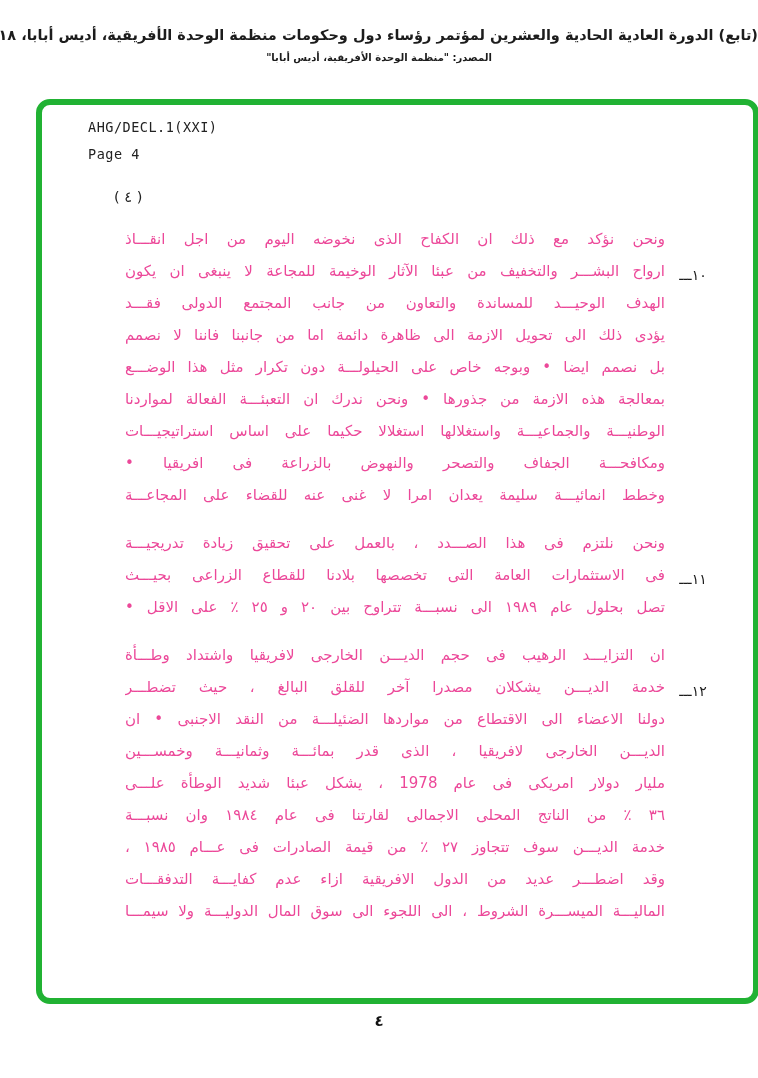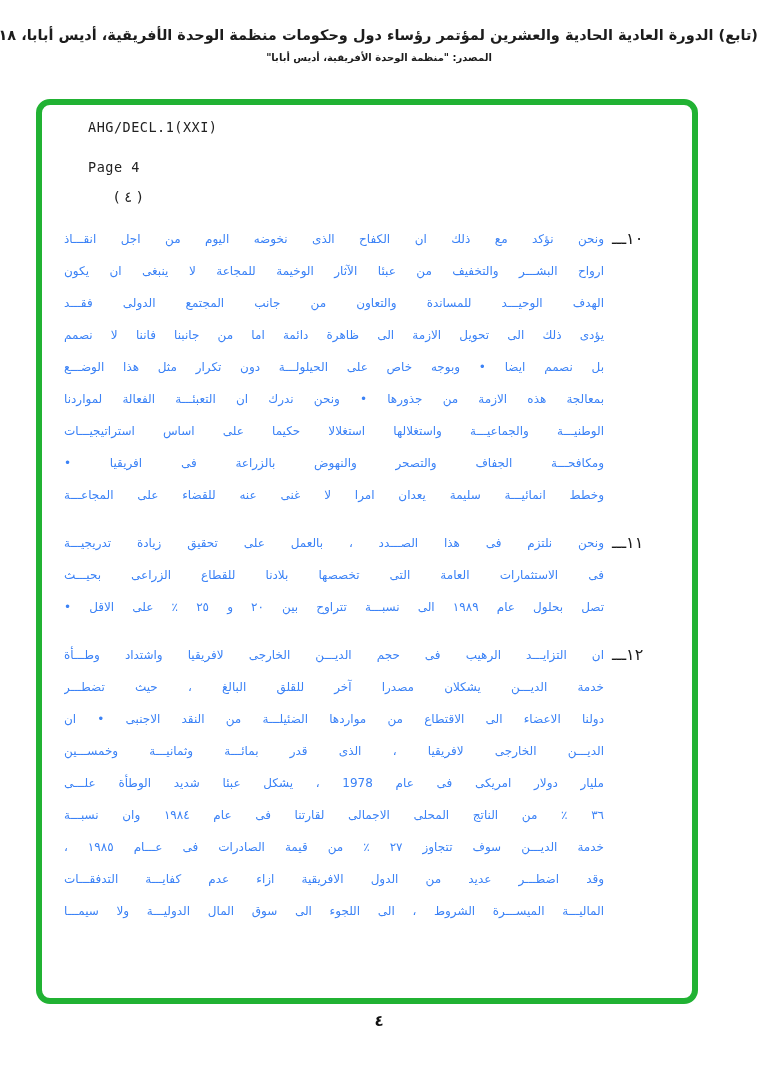--- a/index.html
+++ b/index.html
@@ -36,38 +36,38 @@
     font-size: 10px;
     font-weight: bold;
     margin-top: 9px;
   }
 
   
   .frame {
     position: absolute;
     left: 36px;
     top: 99px;
-    width: 662px;
+    width: 723px;
     height: 905px;
     box-sizing: border-box;
     border: 6px solid #21b233;
     border-radius: 14px;
     background: #ffffff;
   }
 
   .doc-ref, .doc-page {
     position: absolute;
     left: 46px;
     font-family: "DejaVu Sans Mono", monospace;
     font-size: 13.5px;
     letter-spacing: 0.5px;
     color: #222222;
   }
   .doc-ref  { top: 14px; }
-  .doc-page { top: 54px; }
+  .doc-page { top: 41px; }
 
   .section-num {
     position: absolute;
     left: 72px;
     top: 84px;
     font-size: 14.5px;
     letter-spacing: 2px;
     color: #222222;
   }
 
@@ -79,39 +79,40 @@
     width: 588px;
     direction: rtl;
   }
   .para {
     display: flex;
     margin-bottom: 16px;
   }
   .para-num {
     flex: 0 0 40px;
     width: 40px;
-    font-size: 16px;
+    font-size: 14px;
     line-height: 32px;
-    text-align: left;
+    text-align: center;
     white-space: nowrap;
+    margin-top: 36px;
   }
   .para-body {
     flex: 1;
     margin-right: 8px;
     min-width: 0;
   }
   .line {
-    font-size: 12px;
+    font-size: 15px;
     line-height: 32px;
     text-align: justify;
     text-align-last: justify;
     text-justify: inter-word;
     overflow: hidden;
     white-space: nowrap;
-    color: #3b82f6;
+    color: #ec4899;
   }
 
   
   .footer-num {
     position: absolute;
     top: 1012px;
     left: 0;
     right: 0;
     text-align: center;
     font-size: 15px;

